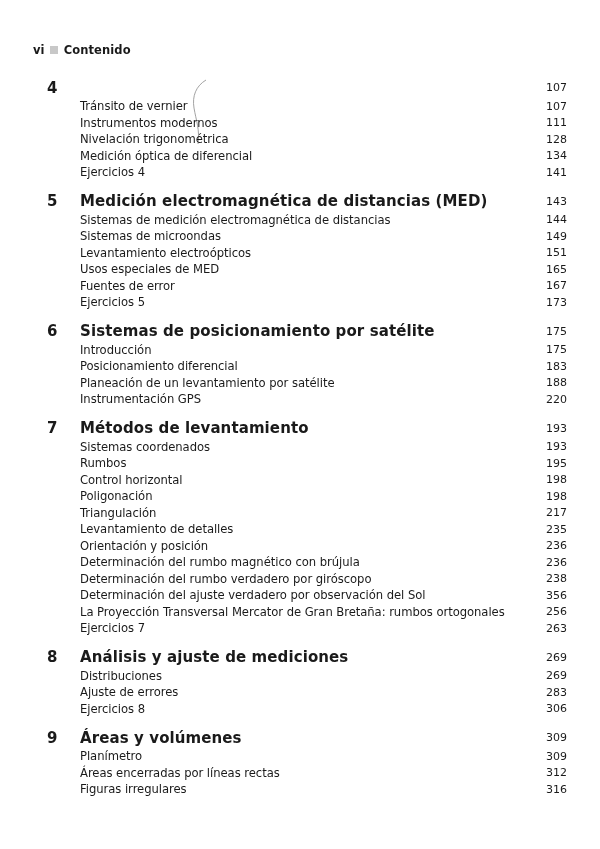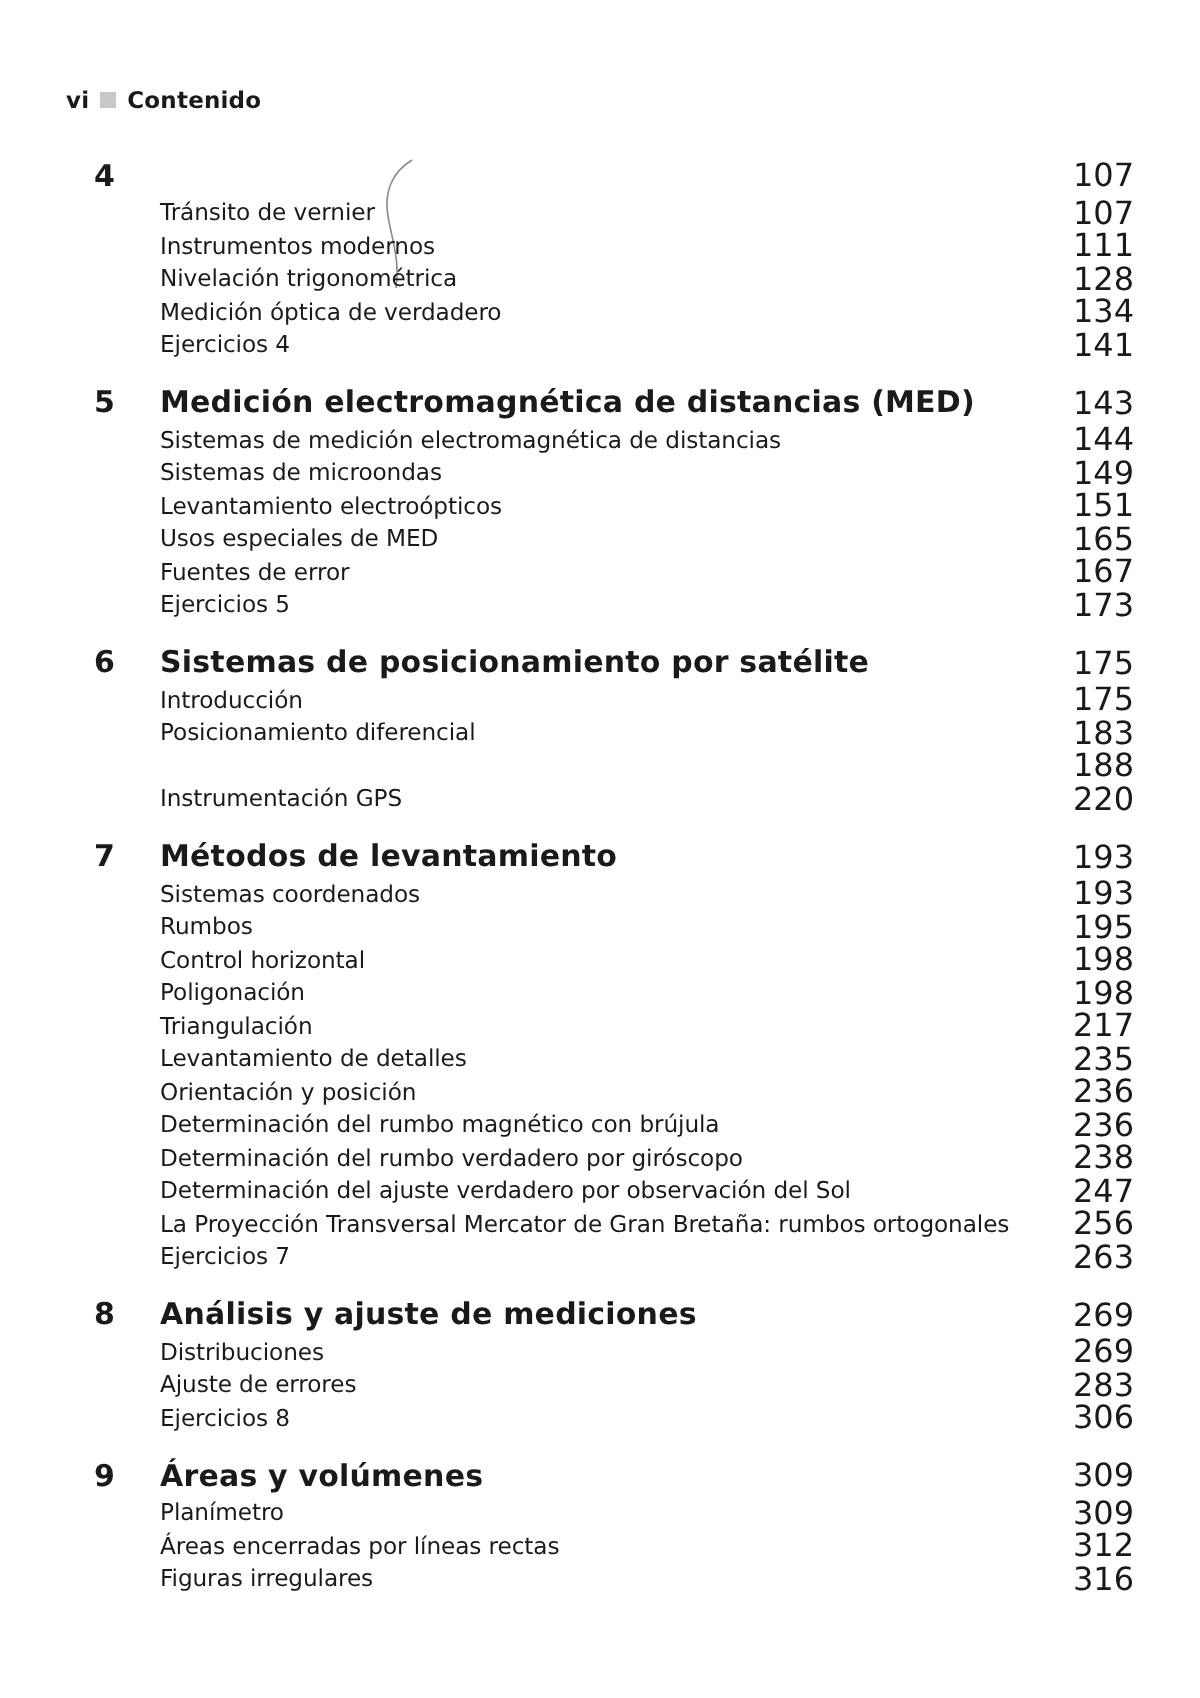--- a/index.html
+++ b/index.html
@@ -20,21 +20,21 @@
     position: relative; height: 21px; display: flex; align-items: center;
   }
   .ch-num {
     position: absolute; left: 47px; font-size: 15px; font-weight: bold;
   }
   .ch-title {
     position: absolute; left: 80px; font-size: 15px; font-weight: bold; letter-spacing: 0.1px;
     white-space: nowrap;
   }
   .page {
-    position: absolute; right: 33px; font-size: 16px; font-weight: normal; text-align: right;
+    position: absolute; right: 33px; font-size: 11px; font-weight: normal; text-align: right;
   }
   .sec-row {
     position: relative; height: 16.5px; display: flex; align-items: center;
   }
   .sec-title {
     position: absolute; left: 80px; font-size: 11.6px; white-space: nowrap; letter-spacing: -0.05px;
   }
   .pencil-mark {
     position: absolute; left: 178px; top: 78px; width: 40px; height: 70px; pointer-events: none;
   }
@@ -64,21 +64,21 @@
       </div>
       <div class="sec-row">
         <span class="sec-title">Instrumentos modernos</span>
         <span class="page">111</span>
       </div>
       <div class="sec-row">
         <span class="sec-title">Nivelación trigonométrica</span>
         <span class="page">128</span>
       </div>
       <div class="sec-row">
-        <span class="sec-title">Medición óptica de verdadero</span>
+        <span class="sec-title">Medición óptica de diferencial</span>
         <span class="page">134</span>
       </div>
       <div class="sec-row">
         <span class="sec-title">Ejercicios 4</span>
         <span class="page">141</span>
       </div>
     </div>
     <div class="chapter">
       <div class="ch-row">
         <span class="ch-num">5</span>
@@ -118,20 +118,21 @@
       </div>
       <div class="sec-row">
         <span class="sec-title">Introducción</span>
         <span class="page">175</span>
       </div>
       <div class="sec-row">
         <span class="sec-title">Posicionamiento diferencial</span>
         <span class="page">183</span>
       </div>
       <div class="sec-row">
+        <span class="sec-title">Planeación de un levantamiento por satélite</span>
         <span class="page">188</span>
       </div>
       <div class="sec-row">
         <span class="sec-title">Instrumentación GPS</span>
         <span class="page">220</span>
       </div>
     </div>
     <div class="chapter">
       <div class="ch-row">
         <span class="ch-num">7</span>
@@ -169,21 +170,21 @@
       <div class="sec-row">
         <span class="sec-title">Determinación del rumbo magnético con brújula</span>
         <span class="page">236</span>
       </div>
       <div class="sec-row">
         <span class="sec-title">Determinación del rumbo verdadero por giróscopo</span>
         <span class="page">238</span>
       </div>
       <div class="sec-row">
         <span class="sec-title">Determinación del ajuste verdadero por observación del Sol</span>
-        <span class="page">247</span>
+        <span class="page">356</span>
       </div>
       <div class="sec-row">
         <span class="sec-title">La Proyección Transversal Mercator de Gran Bretaña: rumbos ortogonales</span>
         <span class="page">256</span>
       </div>
       <div class="sec-row">
         <span class="sec-title">Ejercicios 7</span>
         <span class="page">263</span>
       </div>
     </div>

